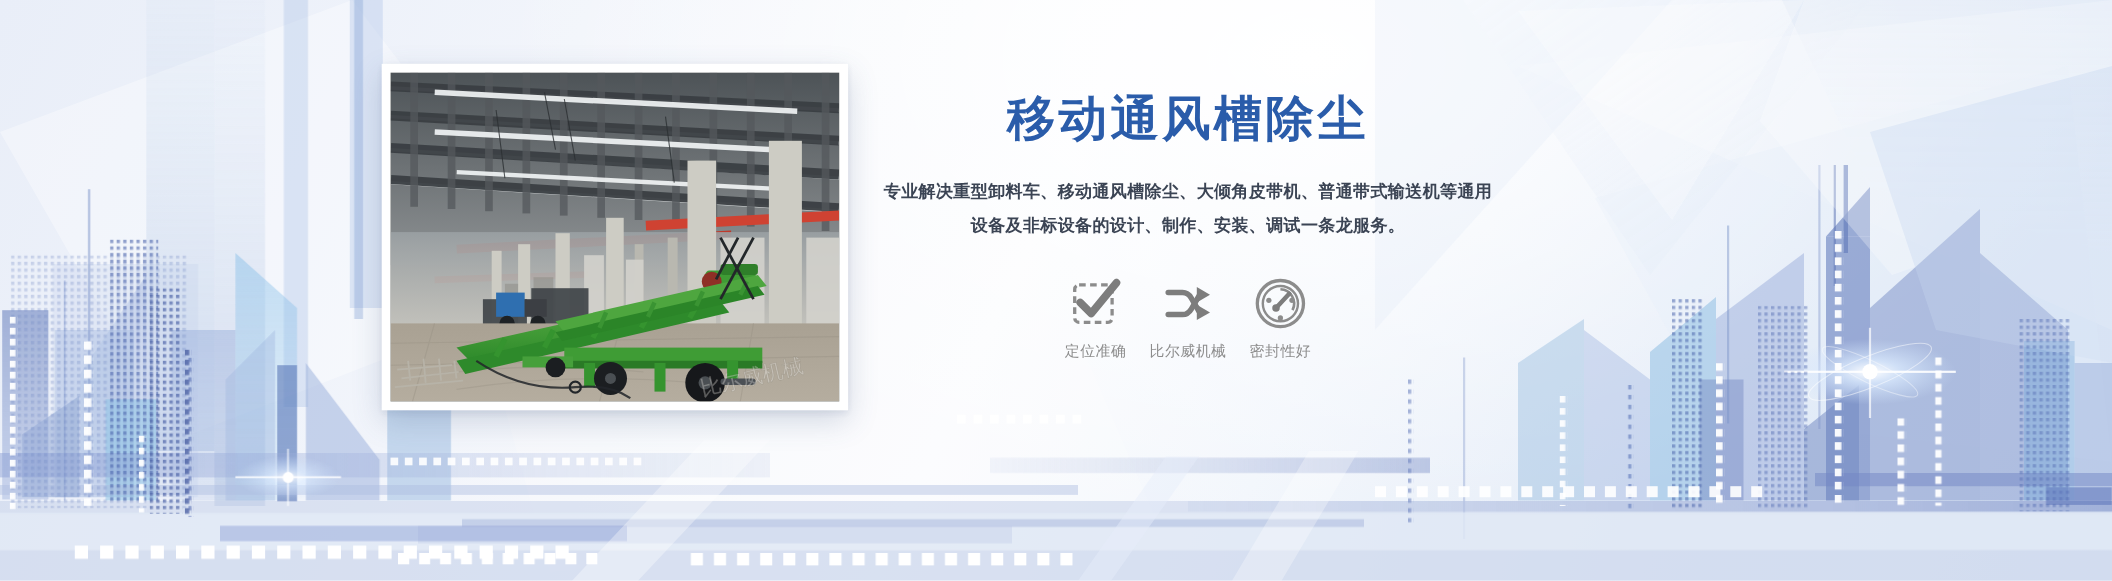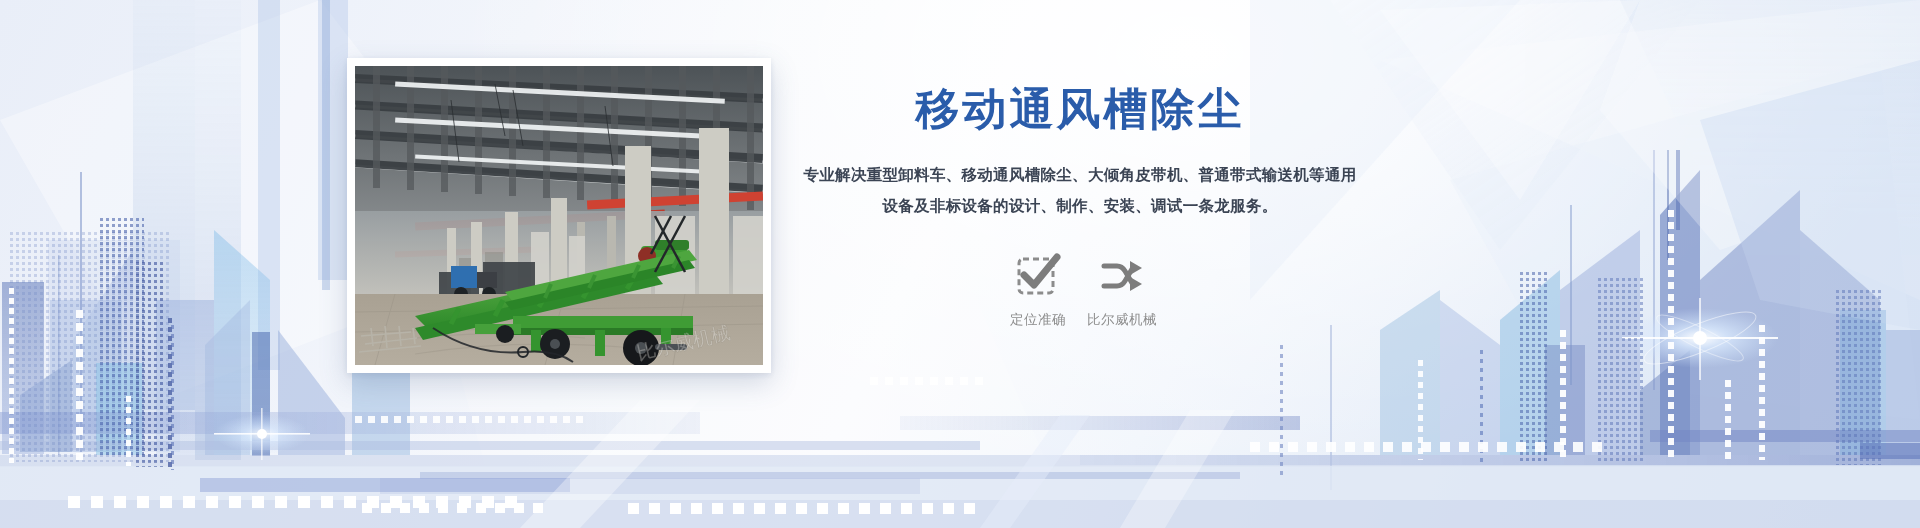--- a/index.html
+++ b/index.html
@@ -641,18 +641,33 @@
               <path d="M5 33 L18 33 Q23 33 26 28 L33 16"></path>
             </g>
             <polygon points="31,8 43,15 31,22" fill="#7d7d7d"></polygon>
             <polygon points="31,24 43,31 31,38" fill="#7d7d7d"></polygon>
           </svg>
         </div>
         <div class="lb">比尔威机械</div>
       </div>
 
 
+      <div class="feat">
+        <div class="ic">
+          <svg width="48" height="48" viewBox="0 0 48 48">
+            <circle cx="24" cy="24" r="21" fill="none" stroke="#8c8c8c" stroke-width="3"></circle>
+            <circle cx="24" cy="24" r="16" fill="none" stroke="#8c8c8c" stroke-width="2.2"></circle>
+            <path d="M24 11 A13 13 0 0 1 35 30" fill="none" stroke="#8c8c8c" stroke-width="2.4"></path>
+            <path d="M32 15 L20 28" stroke="#7d7d7d" stroke-width="4" stroke-linecap="round"></path>
+            <circle cx="20" cy="28" r="3.4" fill="#7d7d7d"></circle>
+            <circle cx="13.5" cy="21" r="2.4" fill="#8c8c8c"></circle>
+            <circle cx="34.5" cy="21" r="2.4" fill="#8c8c8c"></circle>
+            <circle cx="24" cy="37" r="2.4" fill="#8c8c8c"></circle>
+          </svg>
+        </div>
+        <div class="lb">密封性好</div>
+      </div>
 
 
     </div>
   </div>
 
 </div>
 
 </body></html>

